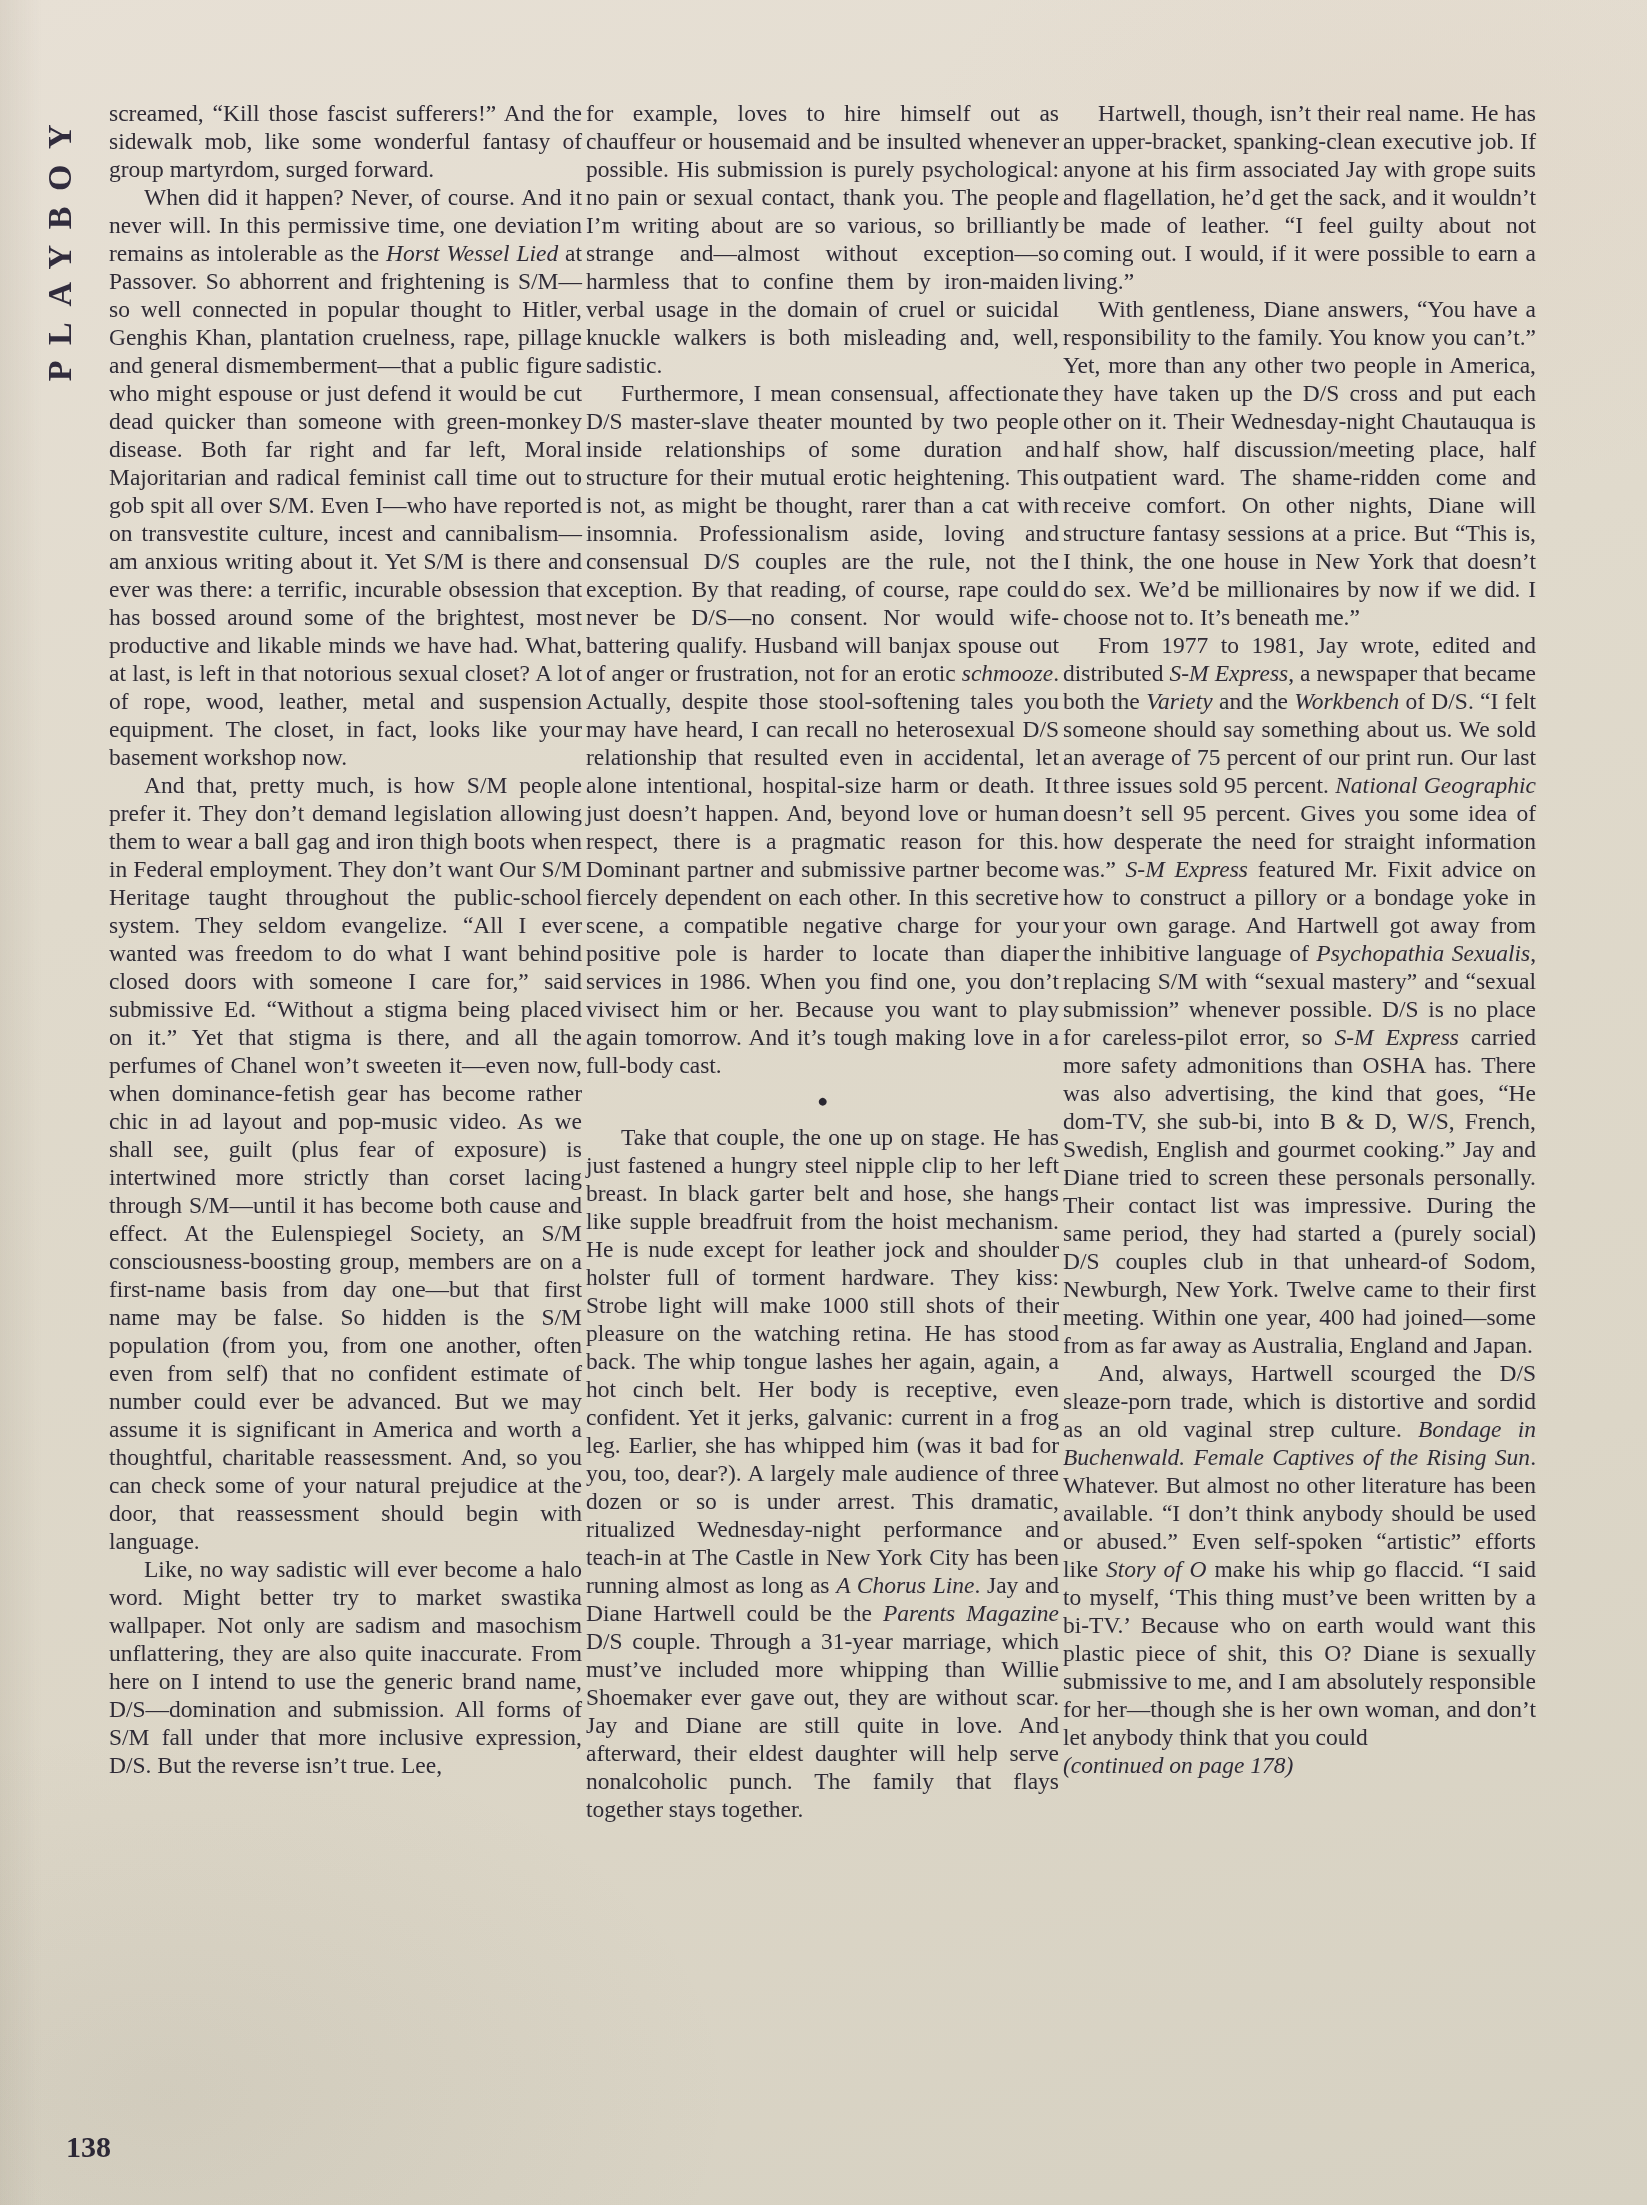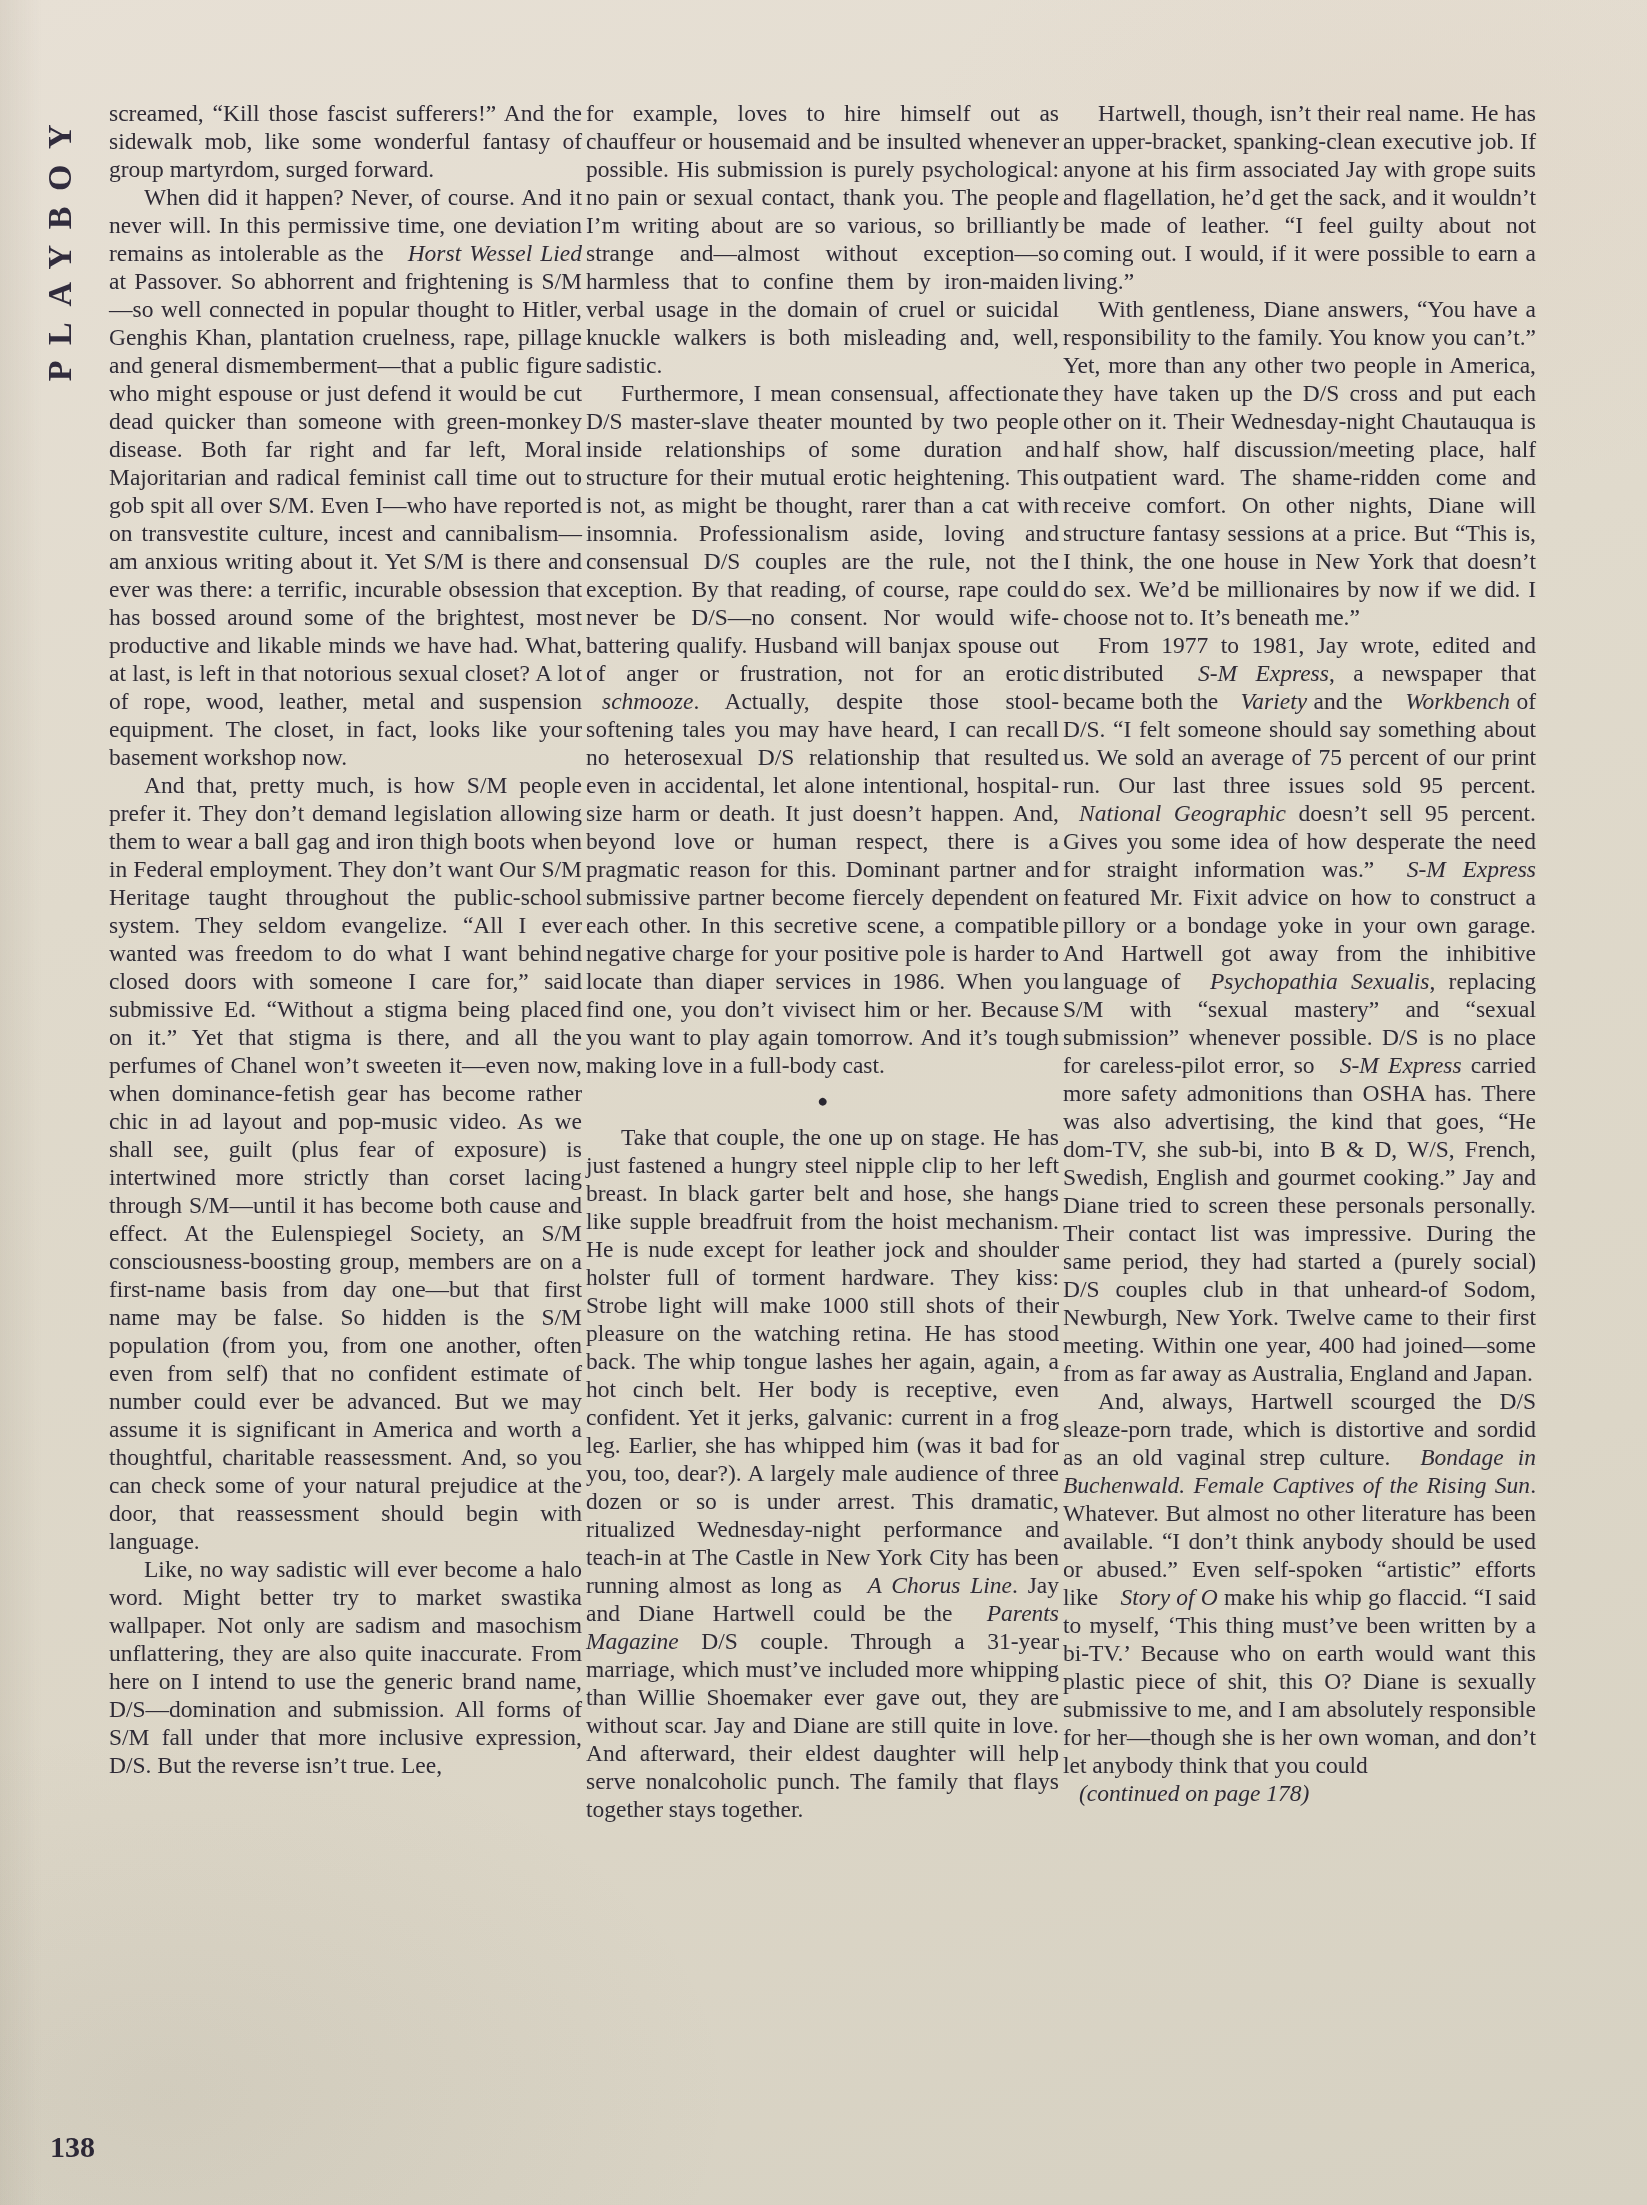--- a/index.html
+++ b/index.html
@@ -51,24 +51,24 @@
   .para { margin: 0; }
   .para.indent { text-indent: 35px; }
   .para.right { text-align: left; }
   .bullet {
     text-align: center;
     font-size: 18.4px;
     line-height: 44px;
     height: 44px;
     color: #2a2731;
   }
-  i { font-style: italic; margin-left: 16px; }
+  i { font-style: italic; }
   .folio {
     position: absolute;
-    left: 50px;
+    left: 66px;
     top: 2130px;
     font-family: "Liberation Serif", serif;
     font-weight: bold;
     font-size: 30px;
     color: #2c2836;
   }
 </style>
 </head>
 <body>
 

